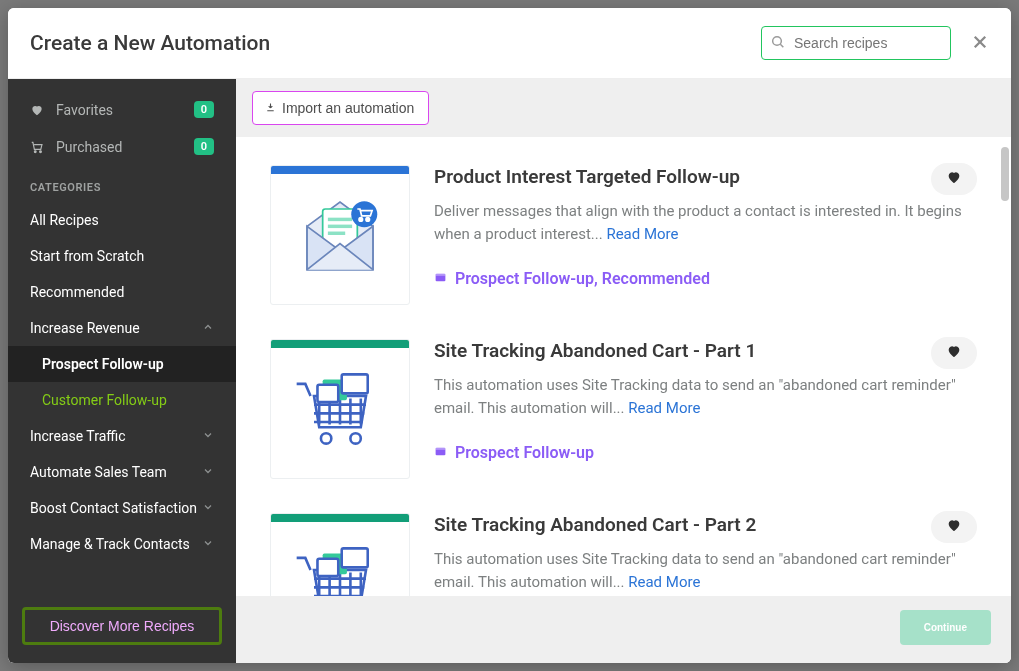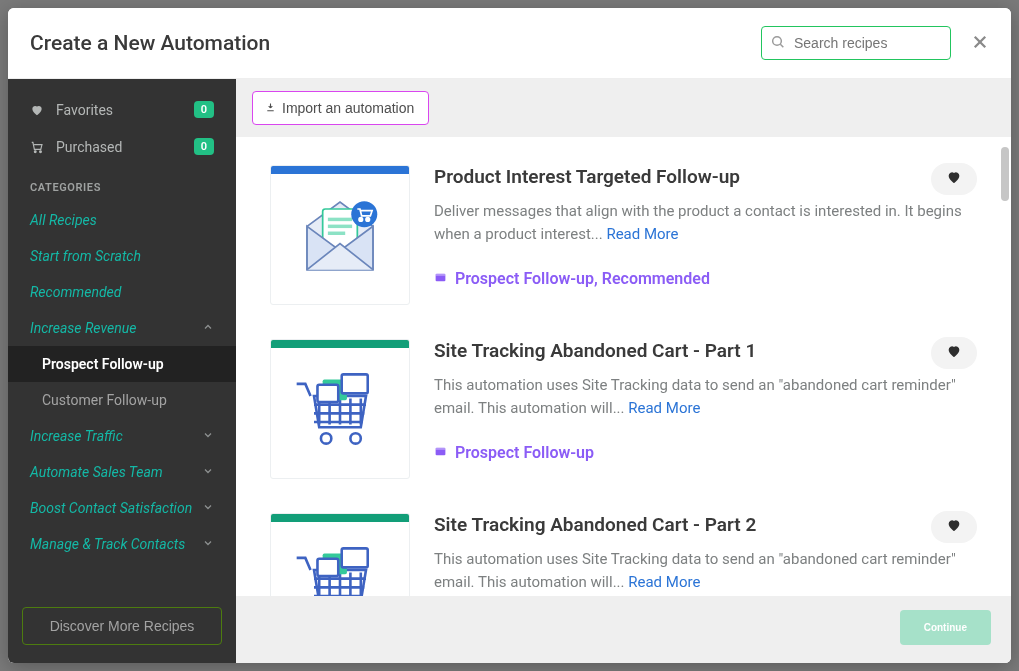--- a/index.html
+++ b/index.html
@@ -99,48 +99,47 @@
     letter-spacing: 0.6px;
     color: #9fa2a1;
     font-weight: 600;
   }
   .side-cat {
     display: flex;
     align-items: center;
     padding: 10px 22px;
     font-size: 14px;
     cursor: pointer;
-    color: #14b8a6;
-    font-style: italic;
+    color: #ffffff;
   }
   .side-cat .txt { flex:1; }
   .side-cat .chev { color:#8d9090; }
   .side-sub {
     display:flex;
     align-items:center;
     padding: 10px 22px 10px 34px;
     font-size: 14px;
     cursor: pointer;
-    color: #a3a3a3;
+    color: #84cc16;
   }
   .side-sub.active {
     background: #222222;
     color: #fff;
     font-weight: 600;
   }
   .discover-wrap {
     margin-top: auto;
     padding: 14px 14px 18px;
   }
   .discover-btn {
     width: 100%;
     height: 38px;
     background: transparent;
-    border: 1px solid #4d7c0f;
-    color: #a3a3a3;
+    border: 3px solid #4d7c0f;
+    color: #f0abfc;
     border-radius: 4px;
     font-size: 14px;
     cursor: pointer;
   }
   
   .main {
     flex: 1;
     display: flex;
     flex-direction: column;
     overflow: hidden;

